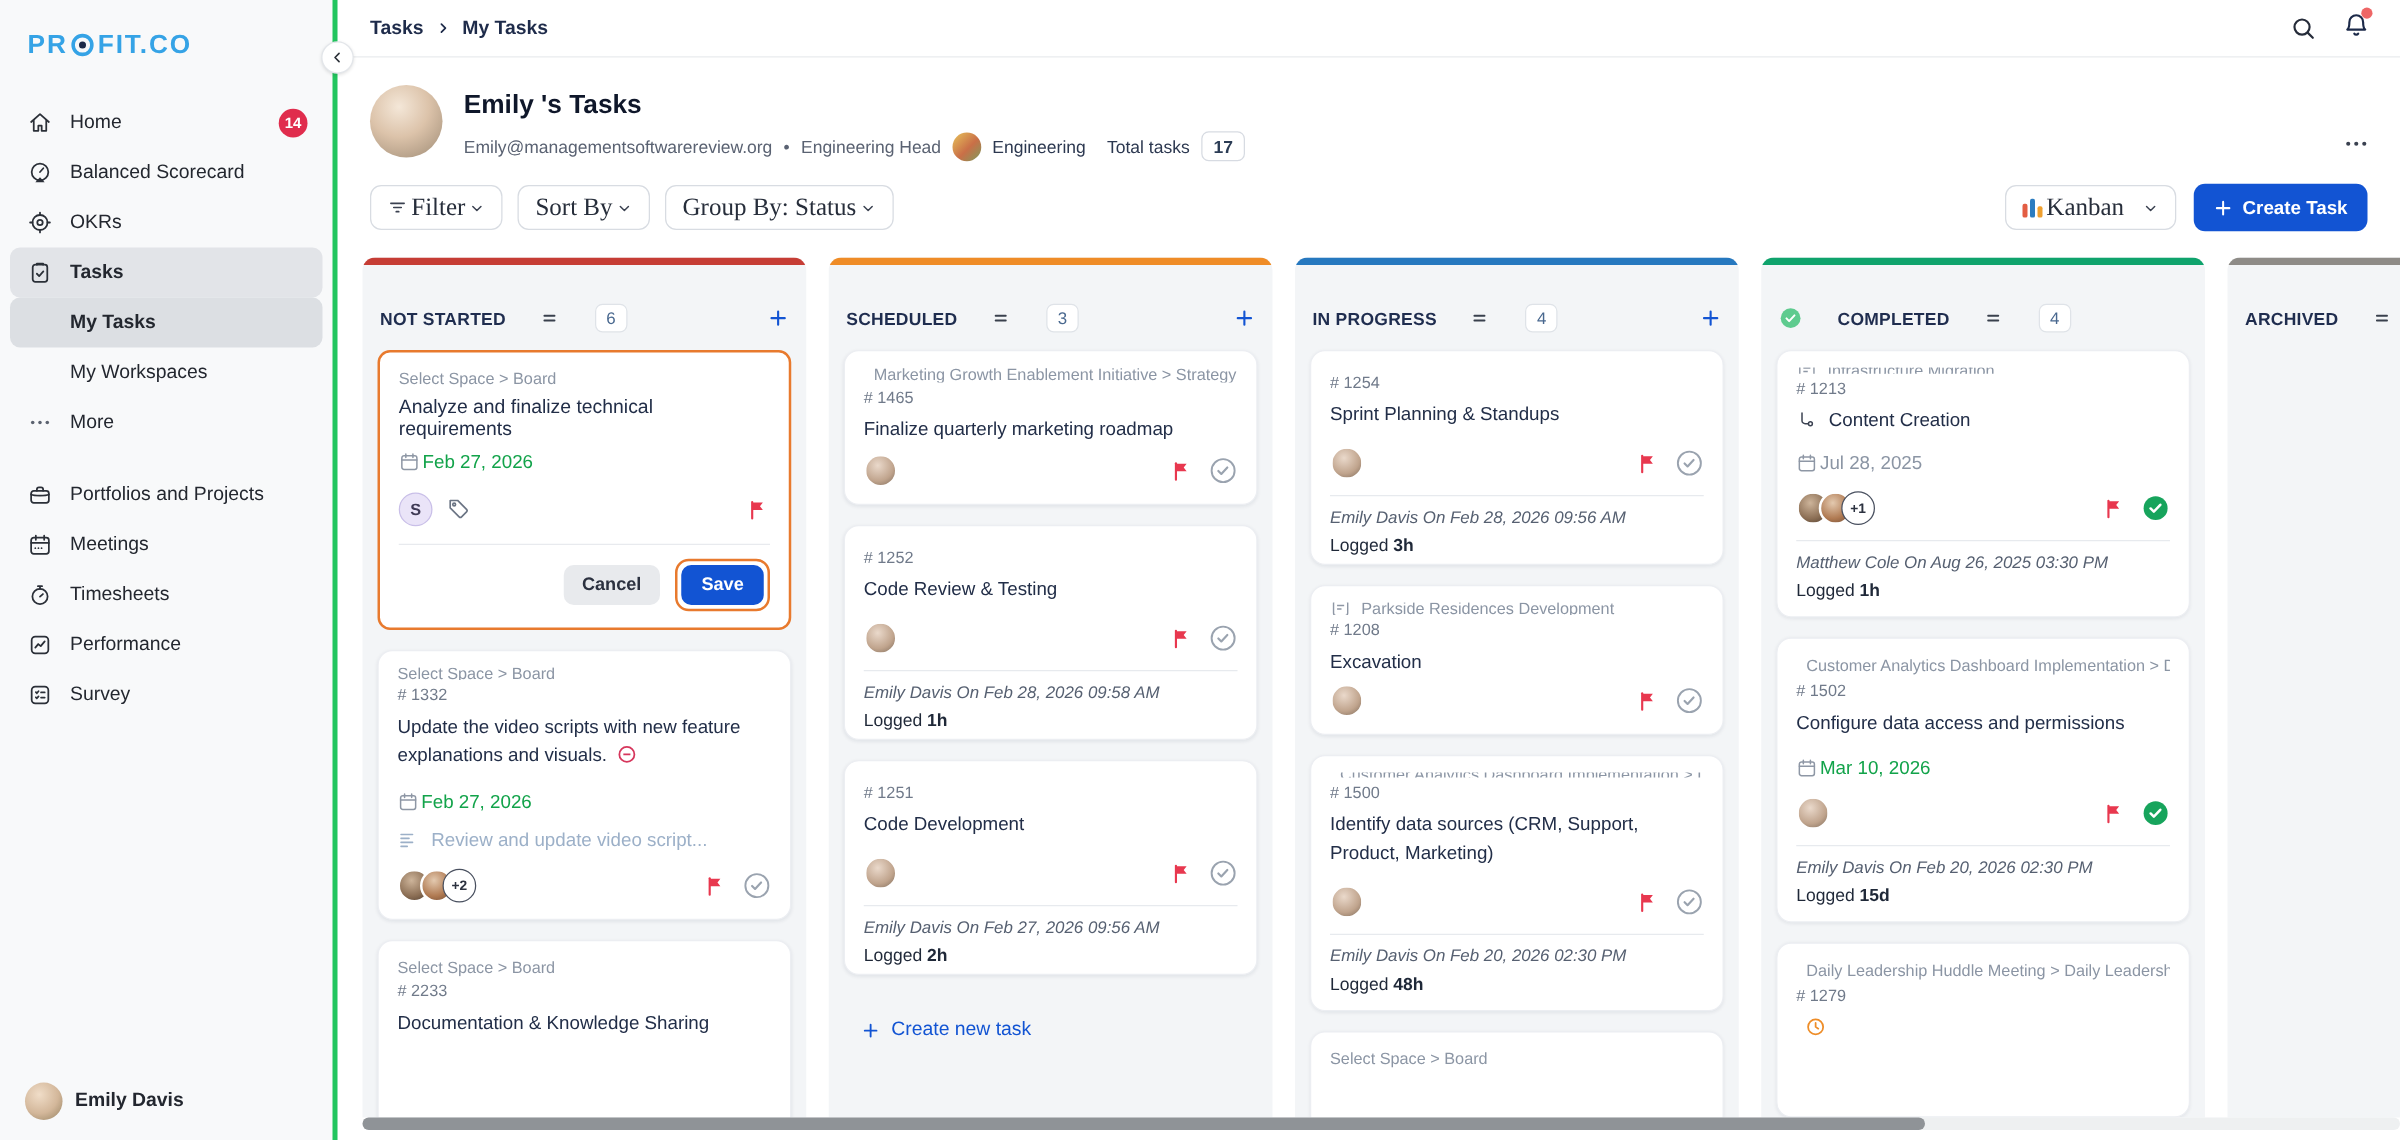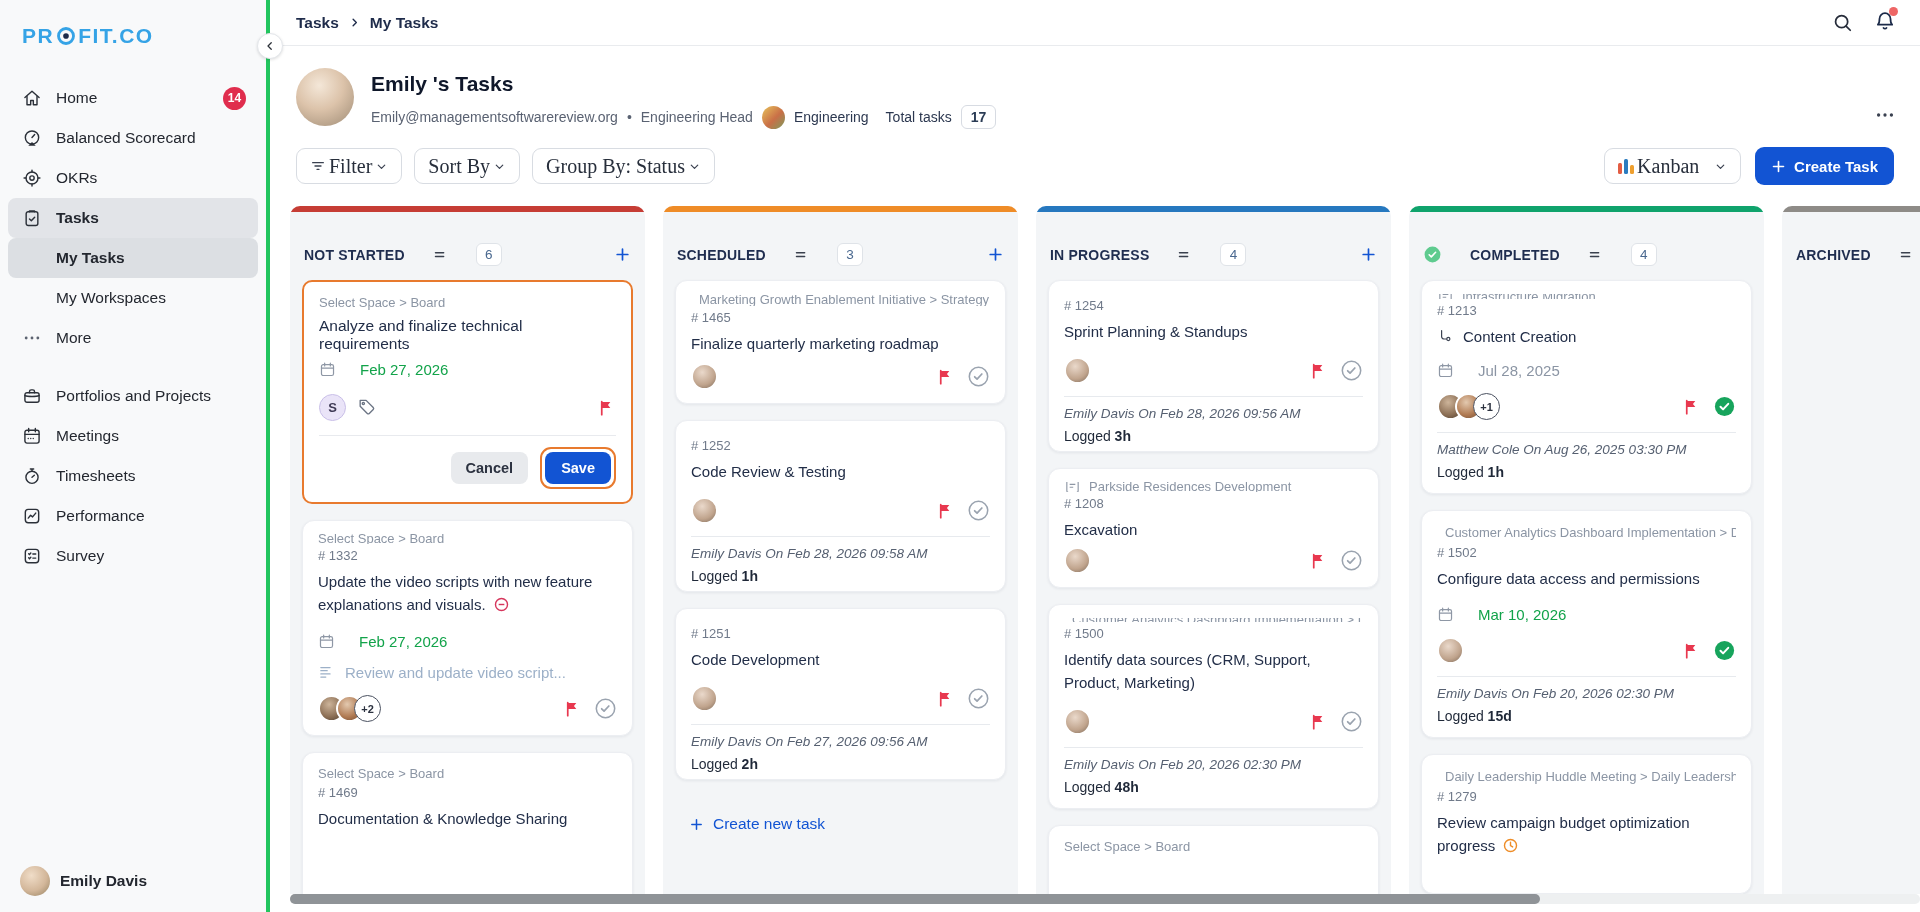--- a/index.html
+++ b/index.html
@@ -76,21 +76,21 @@
   .cards { padding:5px 12px 0; display:flex; flex-direction:column; gap:16px; }
 
   .card { background:#fff; border:1px solid #eceef2; border-radius:12px; padding:13px 15px;
     box-shadow:0 1px 3px rgba(20,30,50,.07); display:flex; flex-direction:column; cursor:pointer; }
   .space-row { display:flex; align-items:center; gap:8px; font-size:13px; color:#8b95a4; white-space:nowrap; overflow:hidden; }
   .cid { font-size:13px; color:#707a8a; margin-top:4px; }
   .ctitle { font-size:15px; font-weight:500; color:#222e48; line-height:1.55; margin-top:7px; }
   .ctitle .inline-ic { vertical-align:-3px; margin-left:7px; display:inline-block; }
   .title-row { display:flex; align-items:center; gap:9px; margin-top:7px; }
   .title-row .ctitle { margin-top:0; }
-  .daterow { display:flex; align-items:center; gap:24px; margin-top:14px; font-size:15px; font-weight:500; }
+  .daterow { display:flex; align-items:center; gap:2px; margin-top:14px; font-size:15px; font-weight:500; }
   .date-green { color:#12a34a; } .date-gray { color:#8b95a4; }
   .subtaskrow { display:flex; align-items:center; gap:10px; margin-top:14px; font-size:15px; color:#9cb0c8; }
   .cfooter { display:flex; align-items:center; margin-top:auto; padding-top:14px; }
   .avatars { display:flex; align-items:center; }
   .av { width:27px; height:27px; border-radius:50%; border:2px solid #fff; }
   .av + .av, .extra { margin-left:-9px; }
   .av1 { background:radial-gradient(circle at 40% 32%, #cdb49a 0%, #8c6f55 60%, #4e3c2e 100%); }
   .av2 { background:radial-gradient(circle at 40% 32%, #e3c9af 0%, #b07a52 60%, #6e4a33 100%); }
   .av3 { background:radial-gradient(circle at 40% 32%, #ead9cb 0%, #c0a48d 60%, #7d6a59 100%); }
   .extra { width:27px; height:27px; border-radius:50%; background:#fff; border:1.6px solid #4a5160;
@@ -417,21 +417,21 @@
                   <path d="M8 12.3l2.5 2.5 5-5.4" stroke="#9aa3af" stroke-width="1.8" stroke-linecap="round" stroke-linejoin="round"></path>
                 </svg>
               </span>
           </div>
         </div>
 
         <div class="card" style="height:200px">
           <div class="space-row">
               <span>Select Space &gt; Board</span>
             </div>
-          <div class="cid"># 1469</div>
+          <div class="cid"># 2233</div>
           <div class="ctitle">Documentation &amp; Knowledge Sharing</div>
           <div class="cfooter">
             <span class="avatars">
                 <span class="av av3"></span>
               </span>
             <span class="fgrow"></span>
 
           </div>
         </div>
 
@@ -780,21 +780,21 @@
 
         <div class="card" style="height:140px">
           <div class="space-row">
             <svg width="17" height="17" viewBox="0 0 24 24" fill="none" stroke="#8e97a5" stroke-width="1.6">
                 <circle cx="12" cy="12" r="6"></circle>
                 <path d="M3.5 14.5c4-4.5 13-7 17-6.5"></path>
               </svg>
             <span>Daily Leadership Huddle Meeting &gt; Daily Leadershi...</span>
           </div>
           <div class="cid"># 1279</div>
-          <div class="ctitle"><span>Review campaign budget optimization progress</span><span class="inline-ic"><svg width="17" height="17" viewBox="0 0 24 24" fill="none" stroke="#ee8d28" stroke-width="2" stroke-linecap="round">
+          <div class="ctitle"><span class="inline-ic"><svg width="17" height="17" viewBox="0 0 24 24" fill="none" stroke="#ee8d28" stroke-width="2" stroke-linecap="round">
                   <circle cx="12" cy="12" r="8.5"></circle>
                   <path d="M12 7.5V12l3 2"></path>
                 </svg></span></div>
         </div>
 
       </div>
     </div>
 
     <div class="col" style="left:1512px">
       <div class="colbar" style="background:#8e8b87"></div>

